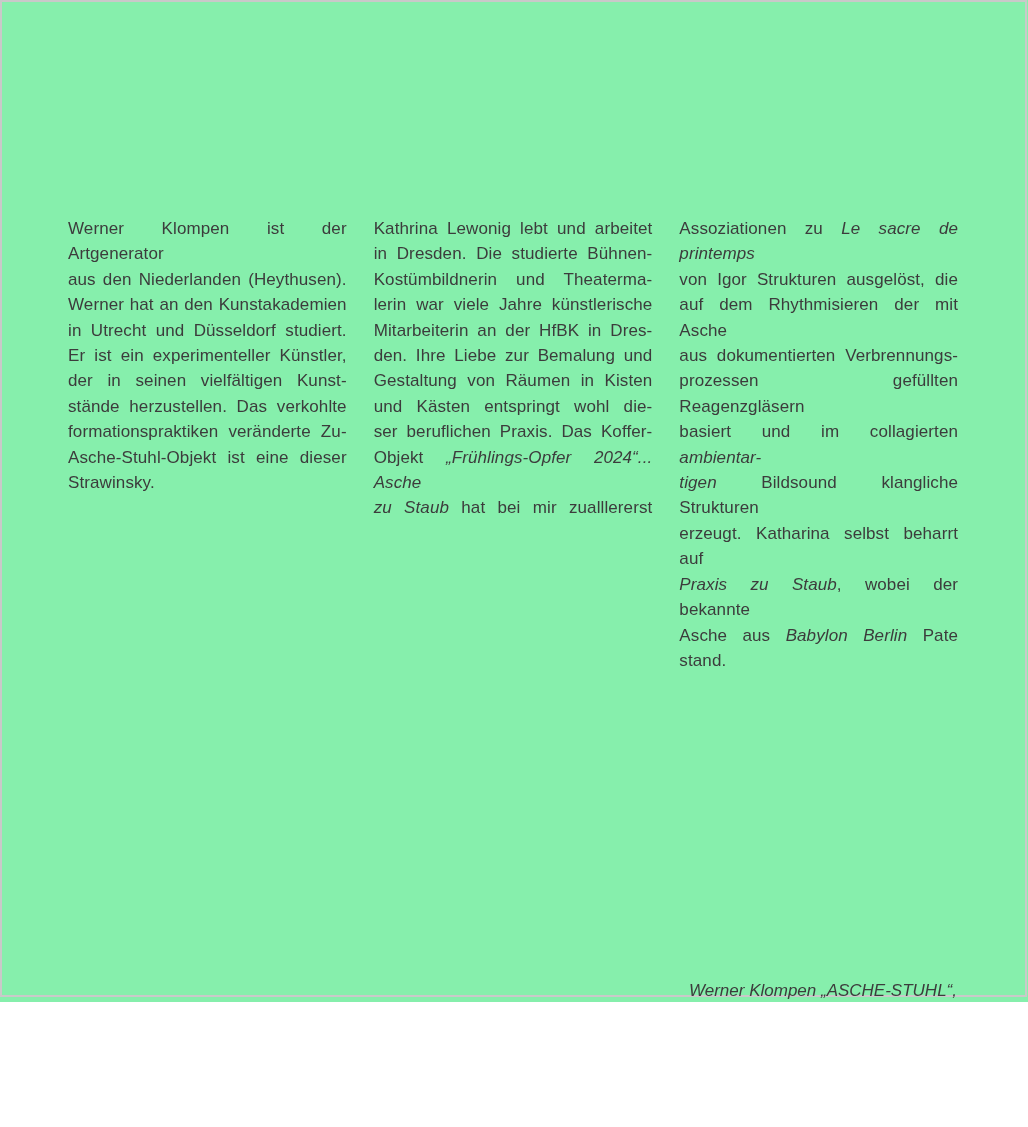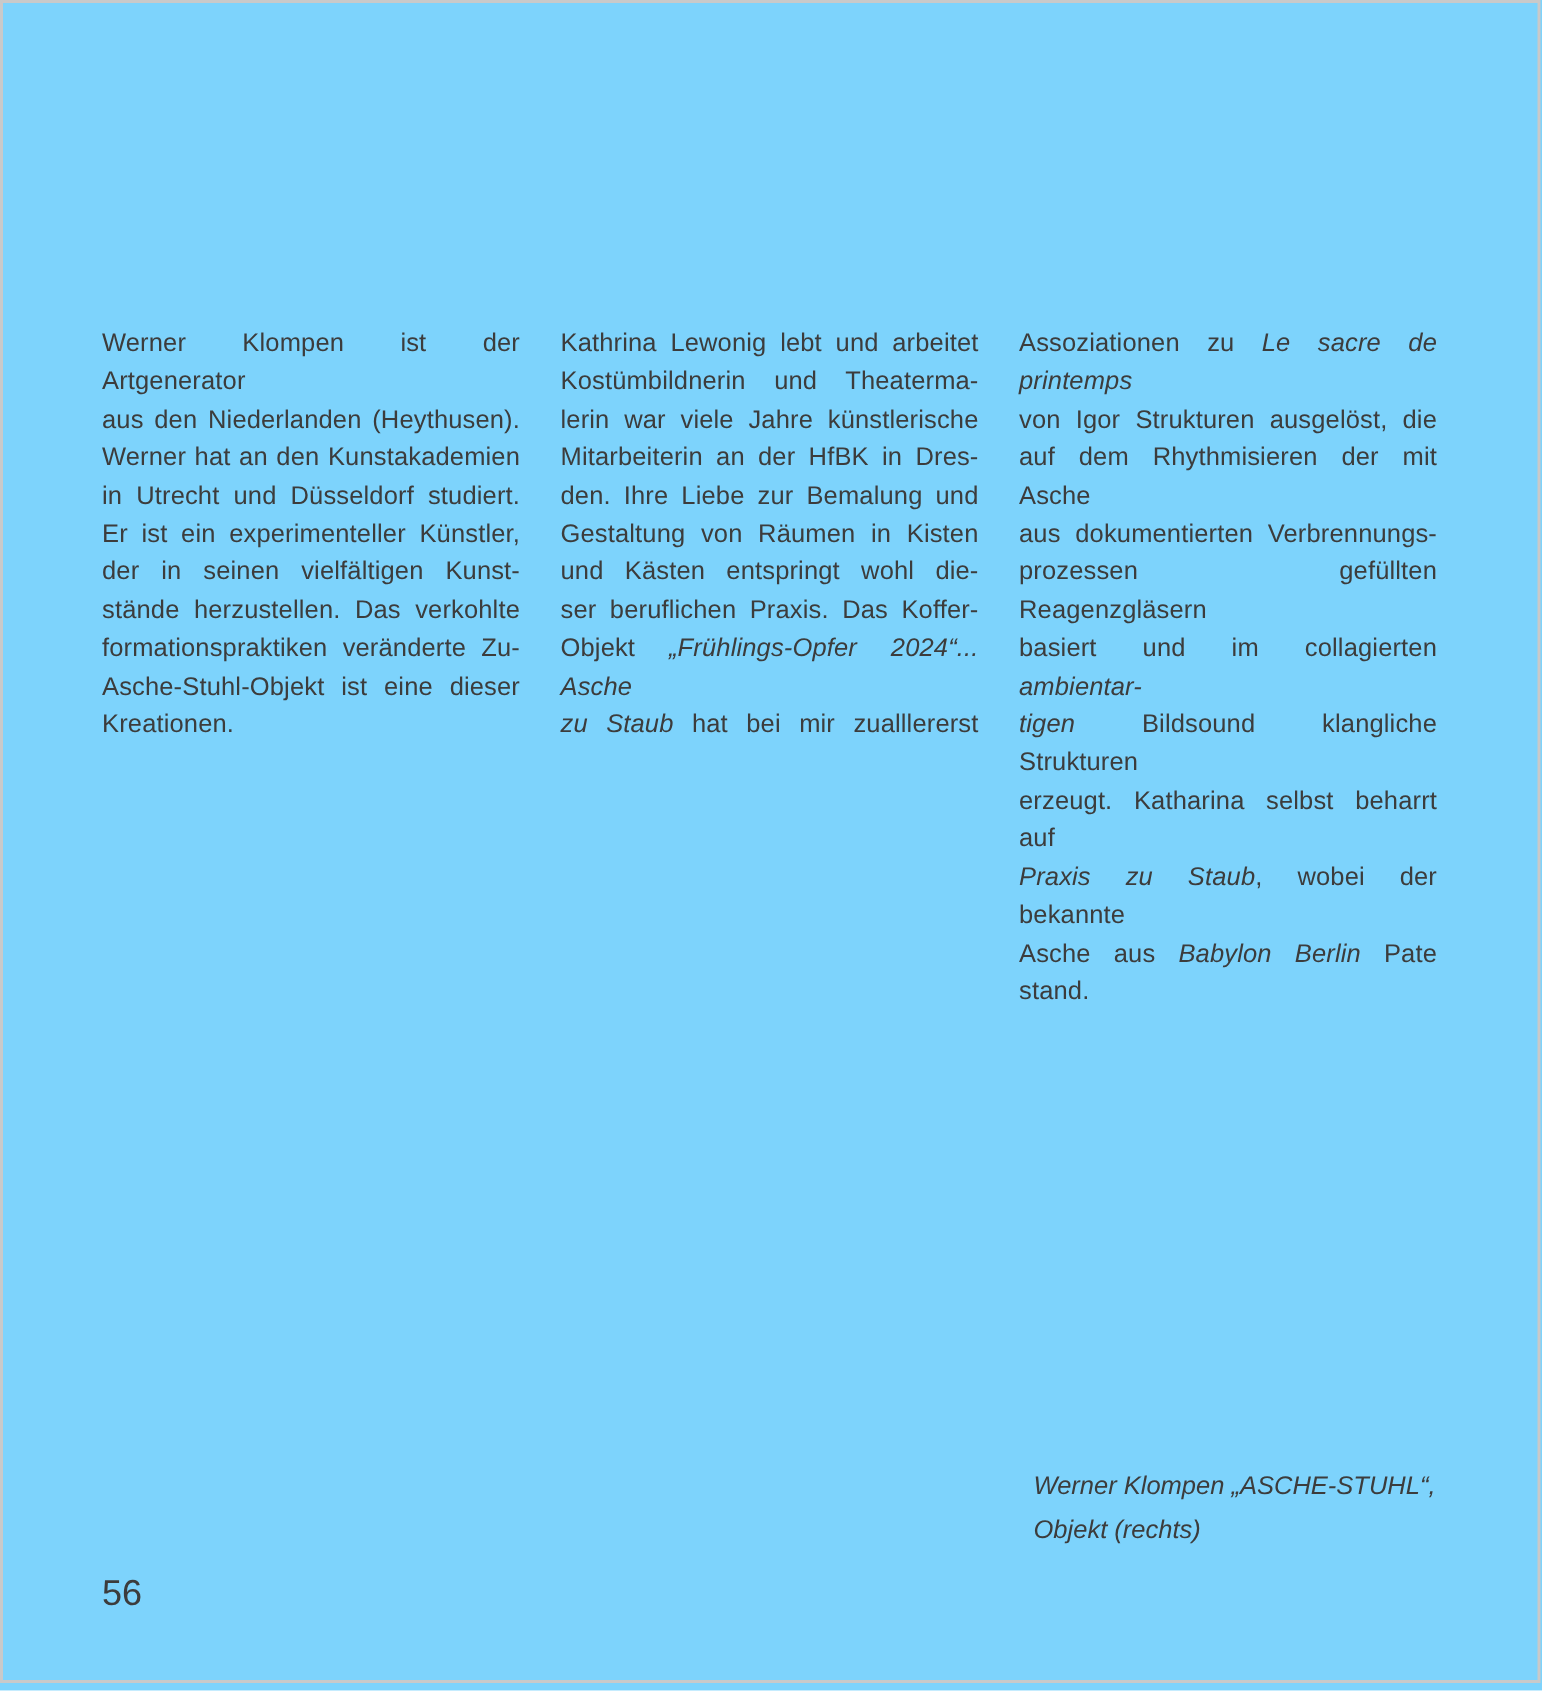--- a/index.html
+++ b/index.html
@@ -3,22 +3,22 @@
 <meta charset="utf-8">
 <style>
   html, body {
     margin: 0;
     padding: 0;
     background: #ffffff;
   }
   .page {
     position: relative;
     width: 1028px;
-    height: 1127px;
-    background: #7dd3fc;
+    height: 1002px;
+    background: #86efac;
     font-family: "Liberation Sans", sans-serif;
     color: #3c3c3c;
     overflow: hidden;
   }
   .frame {
     position: absolute;
     left: 0;
     top: 0;
     right: 1px;
     bottom: 5px;
@@ -77,24 +77,25 @@
       <div class="column">
         <div class="line"><span>Werner Klompen ist der Artgenerator</span></div>
         <div class="line"><span>aus den Niederlanden (Heythusen).</span></div>
         <div class="line"><span>Werner hat an den Kunstakademien</span></div>
         <div class="line"><span>in Utrecht und Düsseldorf studiert.</span></div>
         <div class="line"><span>Er ist ein experimenteller Künstler,</span></div>
         <div class="line"><span>der in seinen vielfältigen Kunst-</span></div>
         <div class="line"><span>stände herzustellen. Das verkohlte</span></div>
         <div class="line"><span>formationspraktiken veränderte Zu-</span></div>
         <div class="line"><span>Asche-Stuhl-Objekt ist eine dieser</span></div>
-        <div class="line no-jl"><span>Kreationen.</span></div>
+        <div class="line no-jl"><span>Strawinsky.</span></div>
       </div>
       <div class="column">
         <div class="line"><span>Kathrina Lewonig lebt und arbeitet</span></div>
+        <div class="line"><span>in Dresden. Die studierte Bühnen-</span></div>
         <div class="line"><span>Kostümbildnerin und Theaterma-</span></div>
         <div class="line"><span>lerin war viele Jahre künstlerische</span></div>
         <div class="line"><span>Mitarbeiterin an der HfBK in Dres-</span></div>
         <div class="line"><span>den. Ihre Liebe zur Bemalung und</span></div>
         <div class="line"><span>Gestaltung von Räumen in Kisten</span></div>
         <div class="line"><span>und Kästen entspringt wohl die-</span></div>
         <div class="line"><span>ser beruflichen Praxis. Das Koffer-</span></div>
         <div class="line"><span>Objekt </span><span class="it">„Frühlings-Opfer 2024“... Asche</span></div>
         <div class="line"><span class="it">zu Staub</span><span> hat bei mir zualllererst</span></div>
       </div>

